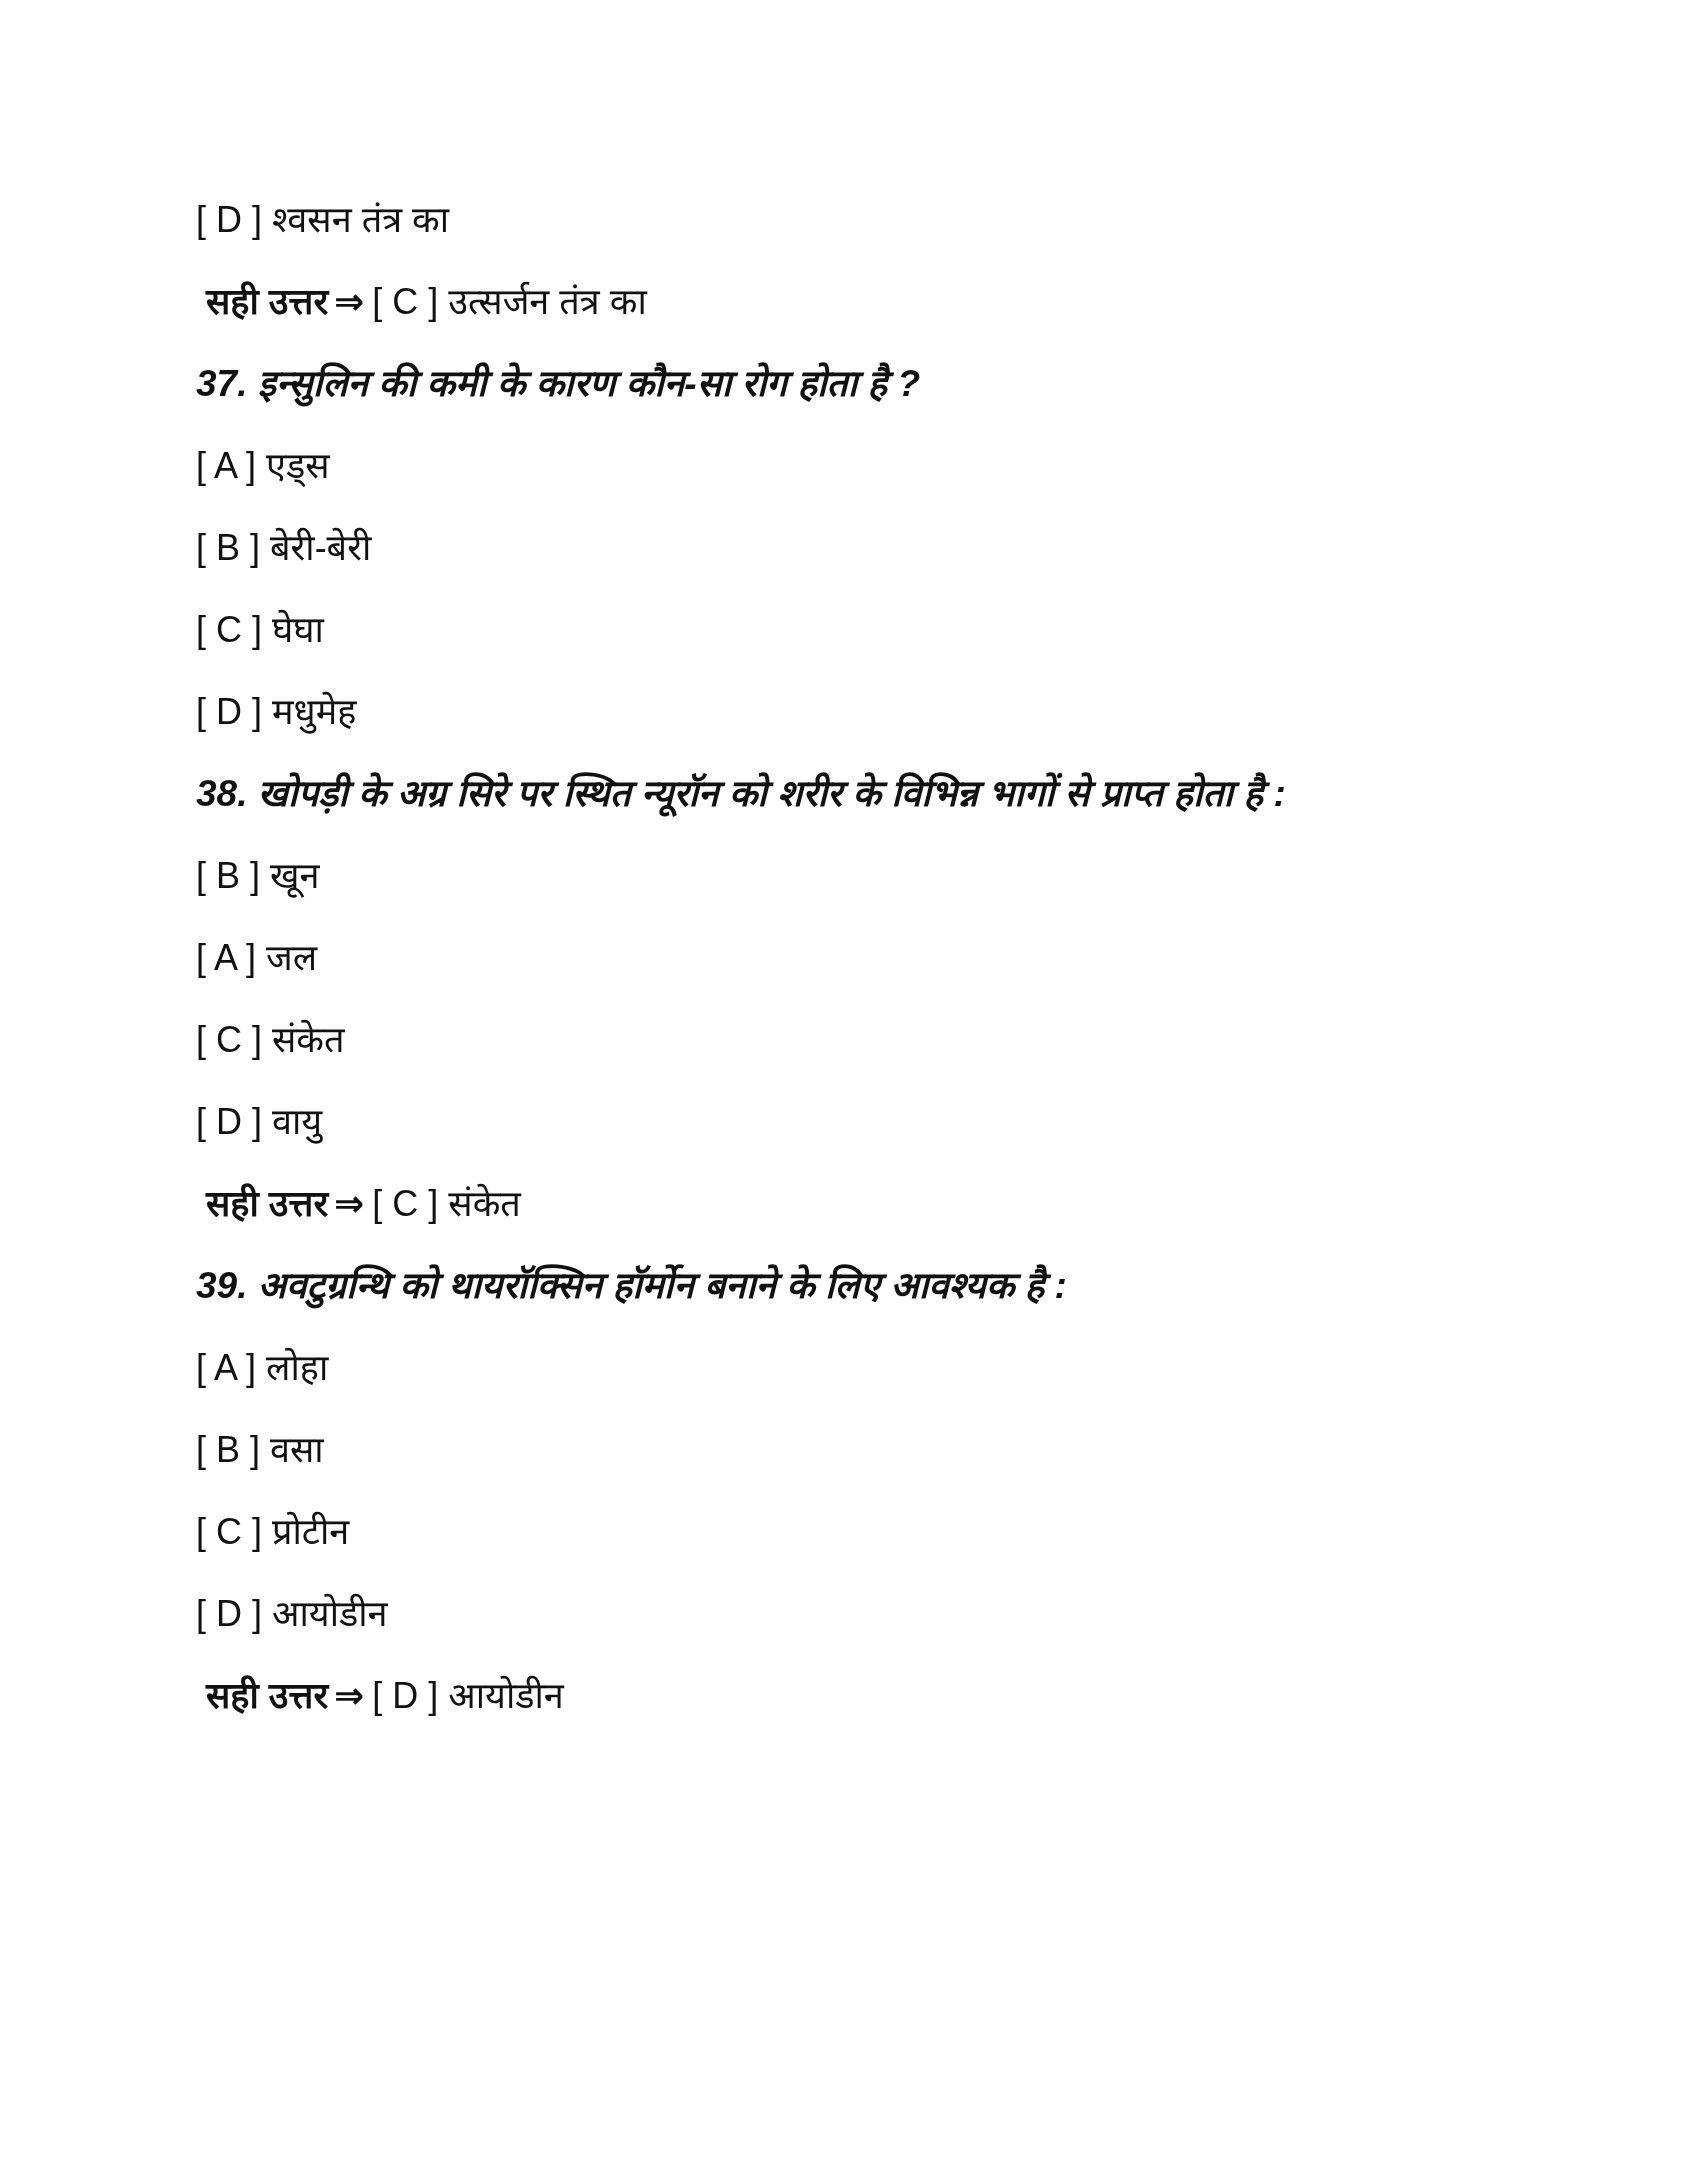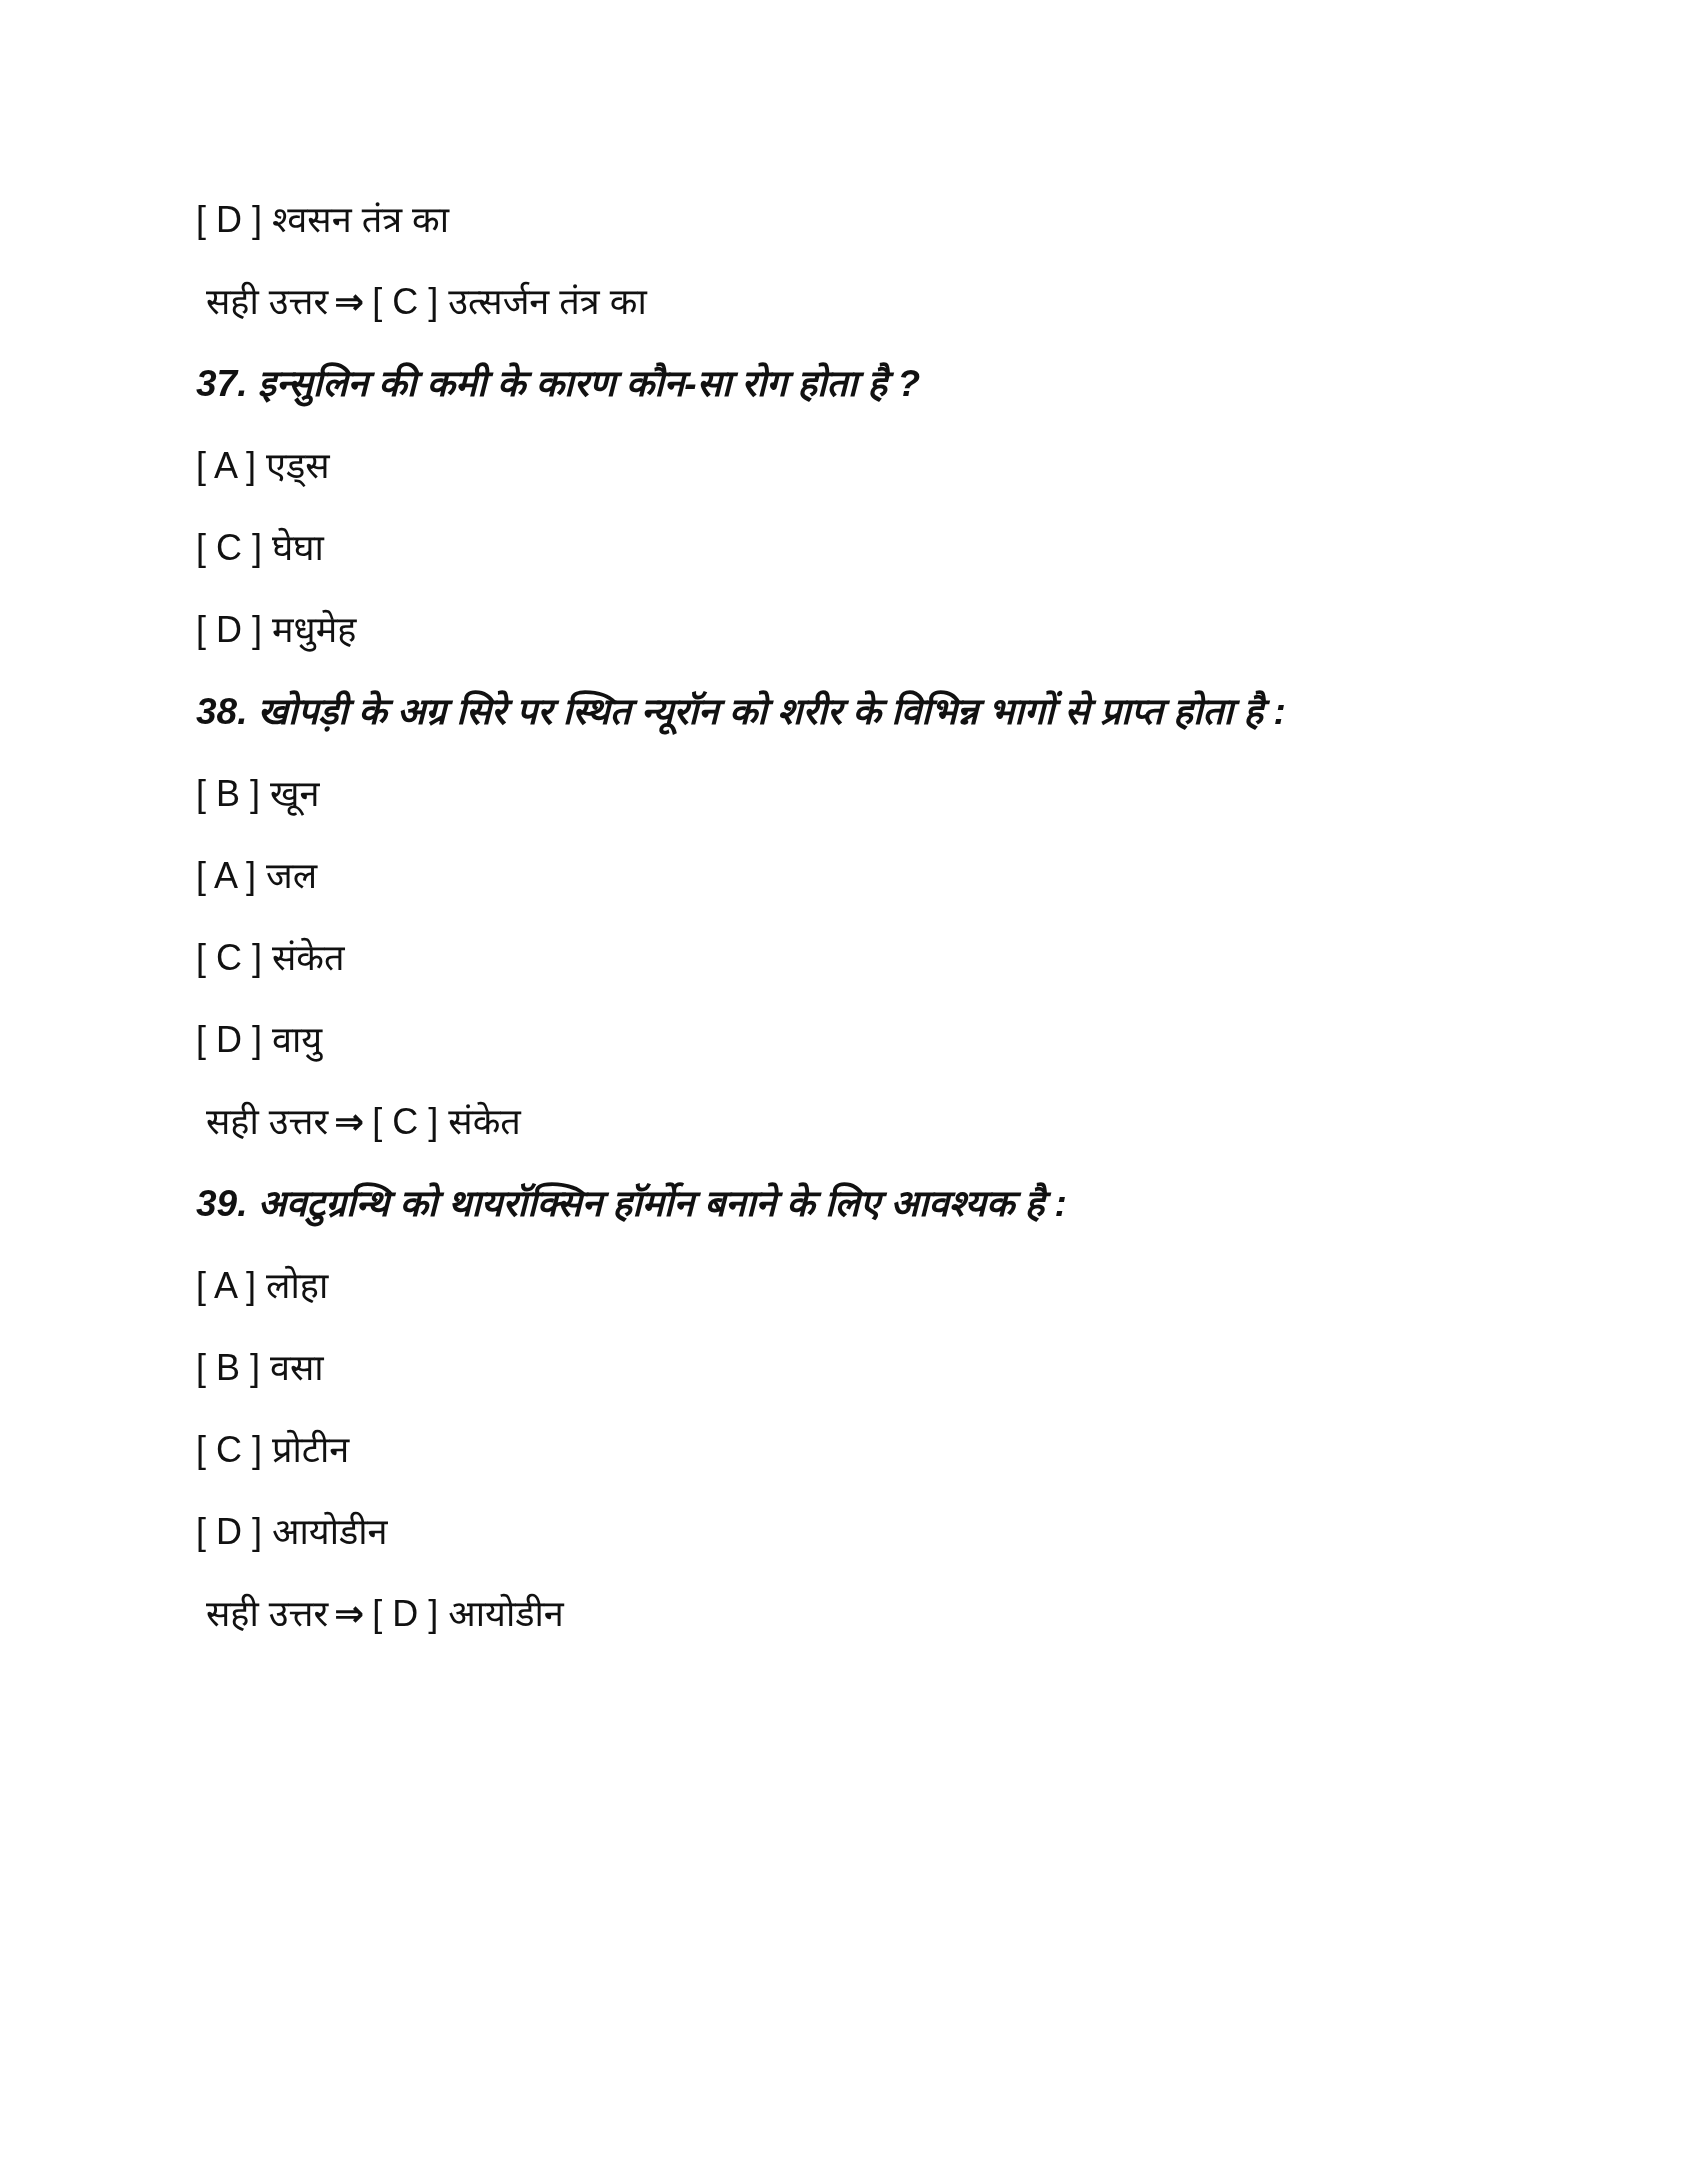--- a/index.html
+++ b/index.html
@@ -3,34 +3,35 @@
 <meta charset="utf-8">
 <style>
   html, body { margin:0; padding:0; background:#ffffff; }
   body { width:1683px; height:2178px; position:relative; overflow:hidden;
          font-family:"Liberation Sans","DejaVu Sans",sans-serif; color:#111; }
   .page { position:absolute; left:0; top:0; width:1683px; height:2178px;padding-left:8px; }
   .content { position:absolute; left:196px; top:194px; width:1307px; }
   .line { height:82px; line-height:51px; font-size:36px; white-space:nowrap; }
   .q { font-weight:bold; font-size:37px;font-style:italic; }
   .ans { padding-left:10px; }
-  .ans .lbl { font-weight:normal; }
+  .ans .lbl { font-weight:bold; }
   .arrow { font-weight:bold; margin:0 8px 0 6px; }
 </style>
 </head>
 <body>
 
 <div class="page">
   <div class="content">
 
     <div class="line">[ D ] श्वसन तंत्र का</div>
     <div class="line ans"><span class="lbl">सही उत्तर</span><span class="arrow">⇒</span><span>[ C ] उत्सर्जन तंत्र का</span></div>
 
     <div class="line q">37. इन्सुलिन की कमी के कारण कौन-सा रोग होता है ?</div>
     <div class="line">[ A ] एड्स</div>
+    <div class="line">[ B ] बेरी-बेरी</div>
     <div class="line">[ C ] घेघा</div>
     <div class="line">[ D ] मधुमेह</div>
 
     <div class="line q">38. खोपड़ी के अग्र सिरे पर स्थित न्यूरॉन को शरीर के विभिन्न भागों  से प्राप्त होता है :</div>
     <div class="line">[ B ] खून</div>
     <div class="line">[ A ] जल</div>
     <div class="line">[ C ] संकेत</div>
     <div class="line">[ D ] वायु</div>
     <div class="line ans"><span class="lbl">सही उत्तर</span><span class="arrow">⇒</span><span>[ C ] संकेत</span></div>
 

